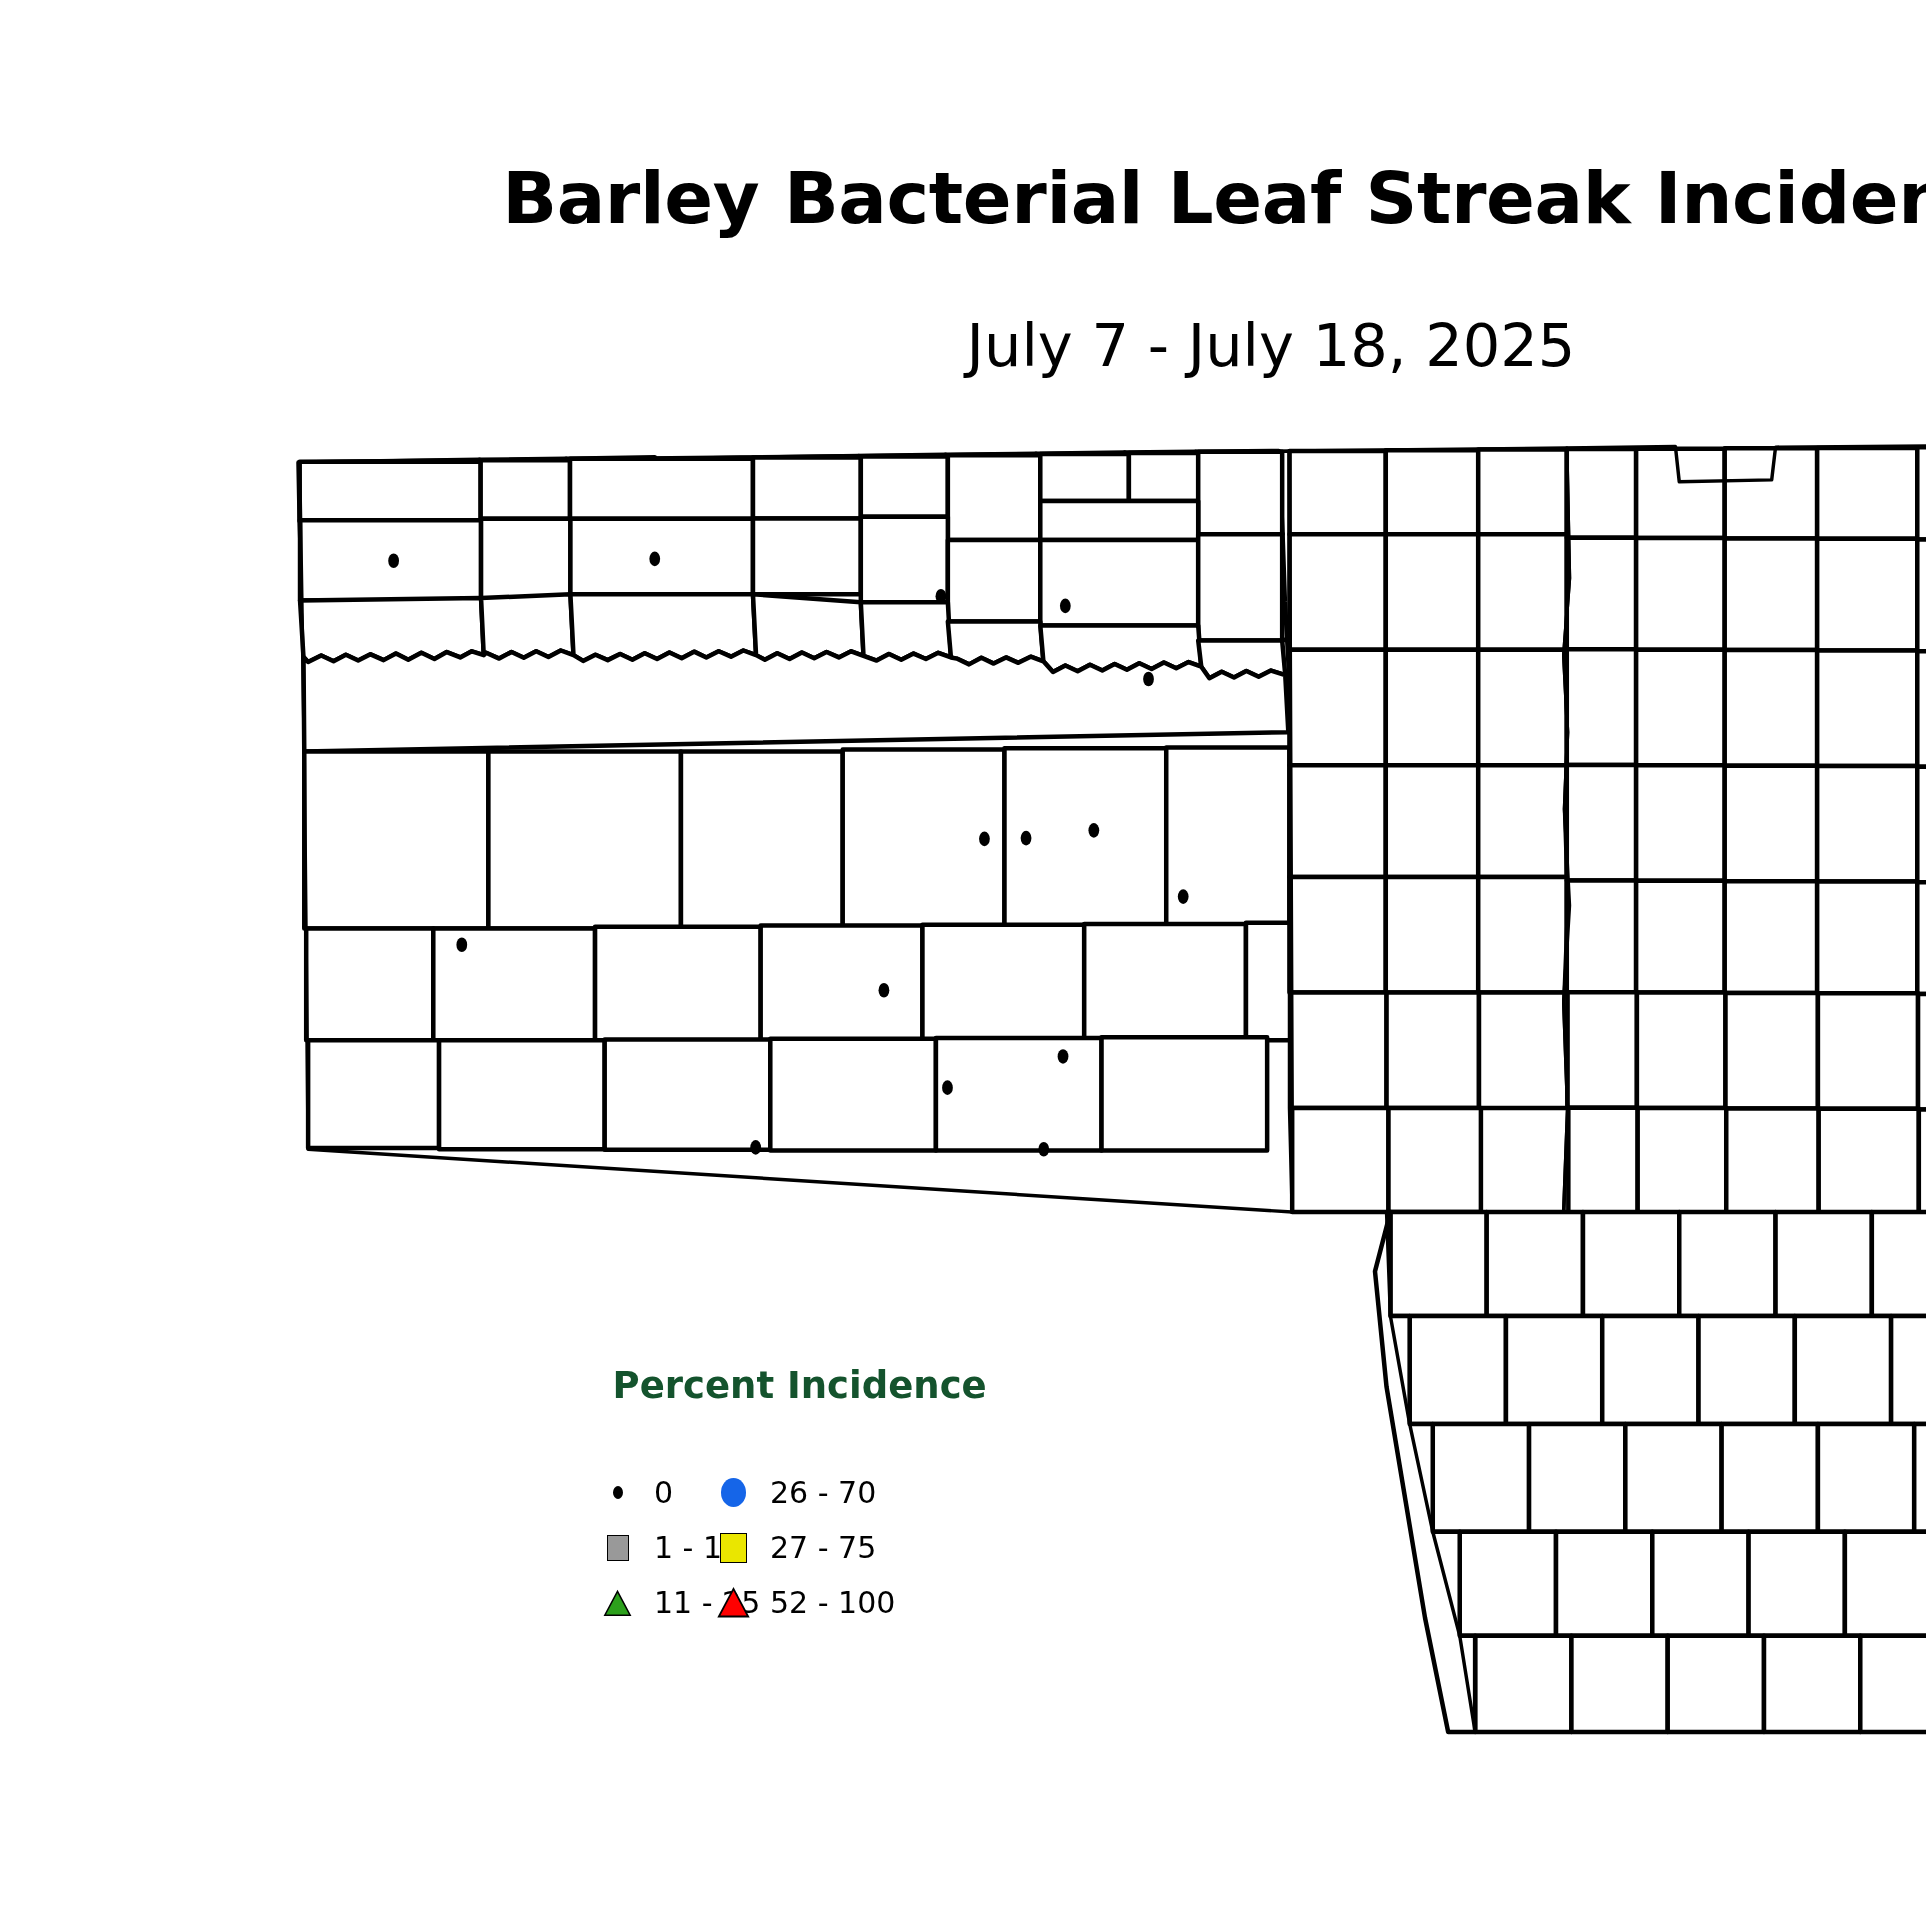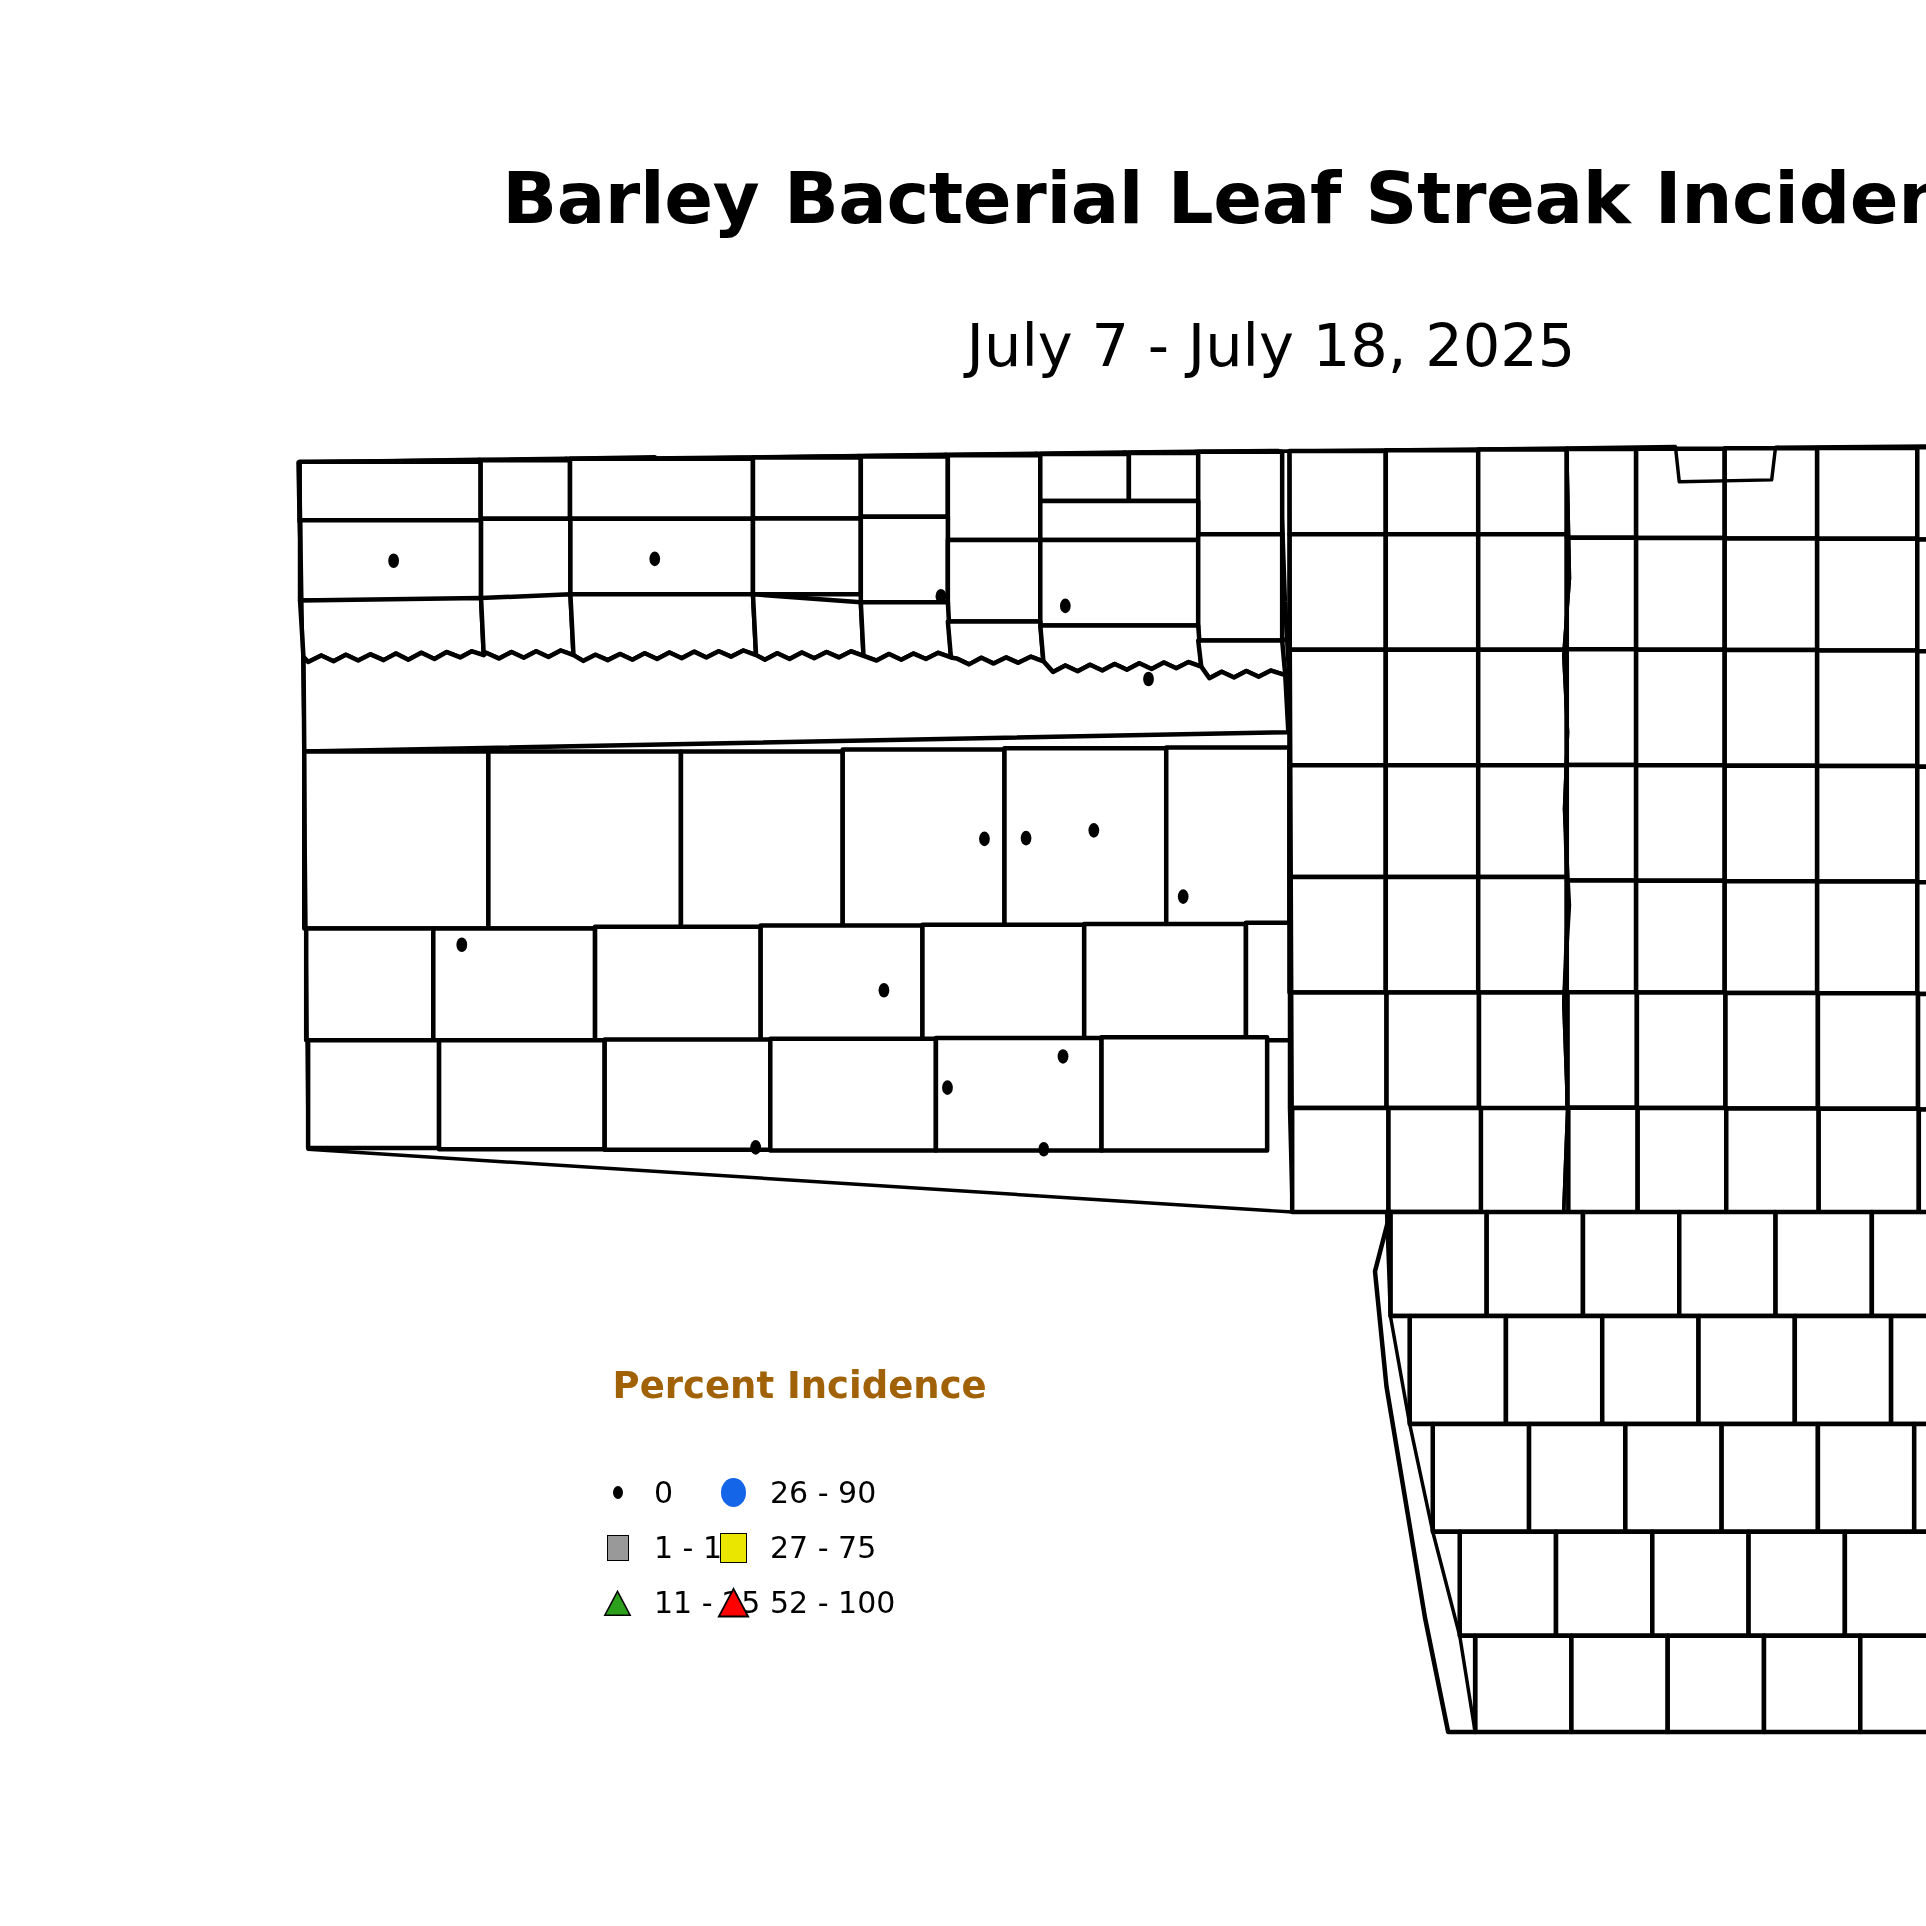--- a/index.html
+++ b/index.html
@@ -82,21 +82,21 @@
   .legend {
     position: absolute;
     left: 601px;
     top: 1364px;
     width: 501px;
   }
   .legend-title {
     font-family: "DejaVu Sans", sans-serif;
     font-weight: bold;
     font-size: 37px;
-    color: #a16207;
+    color: #14532d;
     white-space: nowrap;
     margin: 0 0 58px 11.6px;
   }
   .legend-grid {
     display: grid;
     grid-template-columns: 116px 154px;
     grid-auto-rows: 55px;
     margin-left: 0px;
   }
   .leg-item {
@@ -398,21 +398,21 @@
         <span class="leg-swatch">
             <span class="sw-dot-black"></span>
           </span>
         <span class="leg-label">0</span>
       </div>
 
       <div class="leg-item">
         <span class="leg-swatch">
             <span class="sw-circle-blue"></span>
           </span>
-        <span class="leg-label">26 - 90</span>
+        <span class="leg-label">26 - 70</span>
       </div>
 
       <div class="leg-item">
         <span class="leg-swatch">
             <span class="sw-square-gray"></span>
           </span>
         <span class="leg-label">1 - 10</span>
       </div>
 
       <div class="leg-item">

